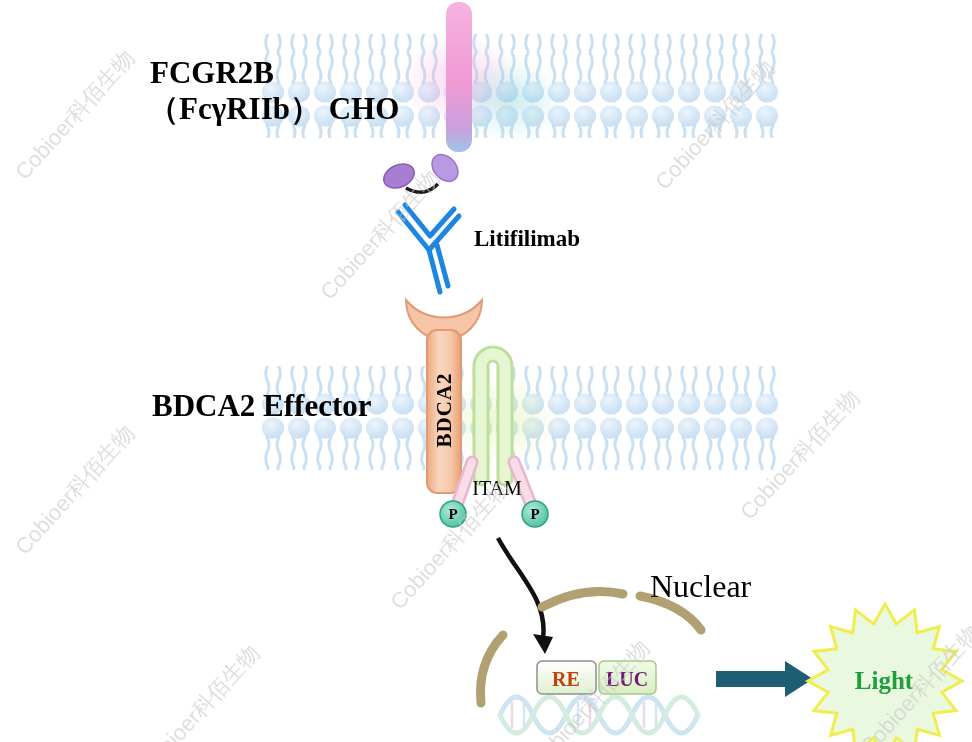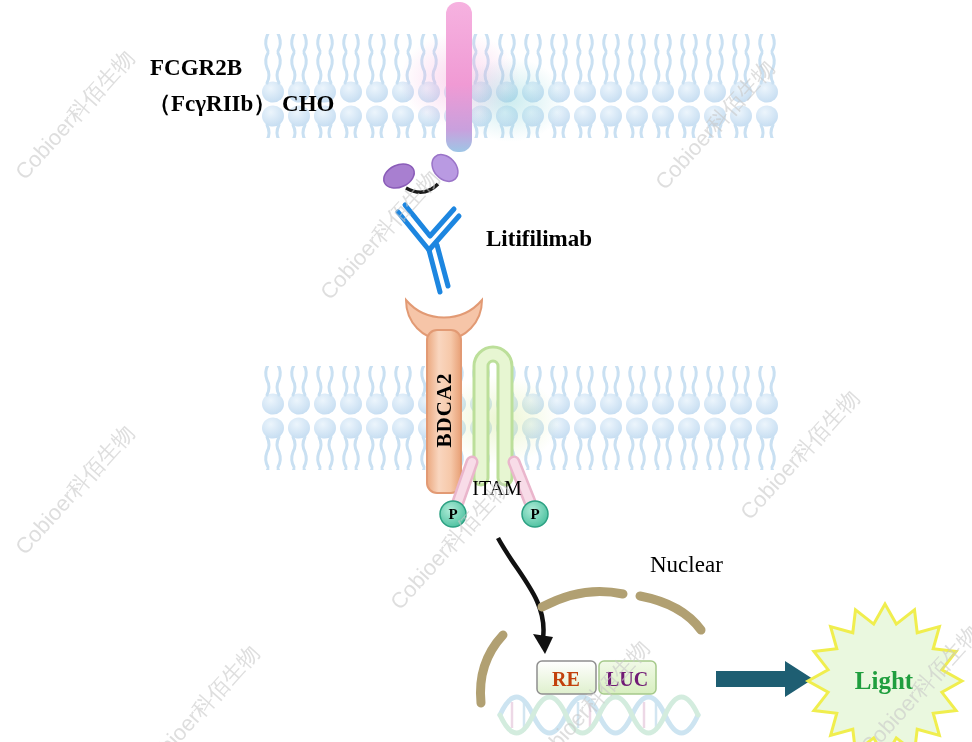--- a/index.html
+++ b/index.html
@@ -6,26 +6,26 @@
   html,body { background:#ffffff; }
   .canvas {
     position:relative; width:972px; height:742px; overflow:hidden;
     background:#ffffff; font-family:"Liberation Serif", serif;
   }
   svg.layer { position:absolute; left:0; top:0; z-index:1; }
   .tail { stroke:#c9e0f2; stroke-width:3; fill:none; stroke-linecap:round; }
   .lbl { position:absolute; z-index:3; color:#000; white-space:nowrap;
          font-family:"Liberation Serif", serif; }
   .center { transform:translate(-50%,-50%); }
-  .cell-label { font-size:23px; font-weight:700; text-align:left; }
+  .cell-label { font-size:31px; font-weight:700; text-align:left; }
   .antibody-label { font-size:23px; font-weight:700; }
   .vert { transform:translate(-50%,-50%) rotate(-90deg); font-size:21px; font-weight:700; letter-spacing:1px; }
   .itam { font-size:20px; }
   .p-lbl { font-size:15px; font-weight:700; }
-  .nuclear { font-size:23px; }
+  .nuclear { font-size:32px;margin-top:16px; }
   .re-lbl { font-size:20px; font-weight:700; color:#c2410c; }
   .luc-lbl { font-size:20px; font-weight:700; color:#701a75; }
   .light-lbl { font-size:25px; font-weight:700; color:#1f9e3e; }
   .wm { position:absolute; z-index:4; font-family:"Liberation Sans", sans-serif;
         font-size:22px; color:#c9c9c9; opacity:.6; white-space:nowrap;
         transform:translate(-50%,-50%) rotate(-48deg); pointer-events:none; }
 </style>
 </head>
 <body>
 
@@ -155,24 +155,25 @@
     </g>
 
     <polygon points="716,671 785,671 785,661 813,679 785,697 785,687 716,687" fill="#1e5e72"></polygon>
 
     <polygon id="starburst" points="962.0,681.0 941.9,692.3 956.1,710.5 933.2,713.2 939.4,735.4 917.2,729.2 914.5,752.1 896.3,737.9 885.0,758.0 873.7,737.9 855.5,752.1 852.8,729.2 830.6,735.4 836.8,713.2 813.9,710.5 828.1,692.3 808.0,681.0 828.1,669.7 813.9,651.5 836.8,648.8 830.6,626.6 852.8,632.8 855.5,609.9 873.7,624.1 885.0,604.0 896.3,624.1 914.5,609.9 917.2,632.8 939.4,626.6 933.2,648.8 956.1,651.5 941.9,669.7" fill="#eaf8df" stroke="#f0ee4e" stroke-width="3"></polygon>
   </svg>
 
   <div class="lbl cell-label" style="left:150px; top:55px;">FCGR2B</div>
   <div class="lbl cell-label" style="left:148px; top:88px;">（FcγRIIb） CHO</div>
 
-  <div class="lbl antibody-label" style="left:486px; top:226px;text-align:right;">Litifilimab</div>
+  <div class="lbl antibody-label" style="left:474px; top:226px;text-align:right;">Litifilimab</div>
 
   <div class="lbl vert" style="left:444px; top:410px;">BDCA2</div>
 
+  <div class="lbl cell-label" style="left:152px; top:388px;">BDCA2 Effector</div>
 
   <div class="lbl itam center" style="left:497px; top:488px;">ITAM</div>
 
   <div class="lbl p-lbl center" style="left:453px; top:514px;">P</div>
   <div class="lbl p-lbl center" style="left:535px; top:514px;">P</div>
 
   <div class="lbl nuclear" style="left:650px; top:552px;">Nuclear</div>
 
   <div class="lbl re-lbl center" style="left:566px; top:679px;">RE</div>
   <div class="lbl luc-lbl center" style="left:627px; top:679px;">LUC</div>

